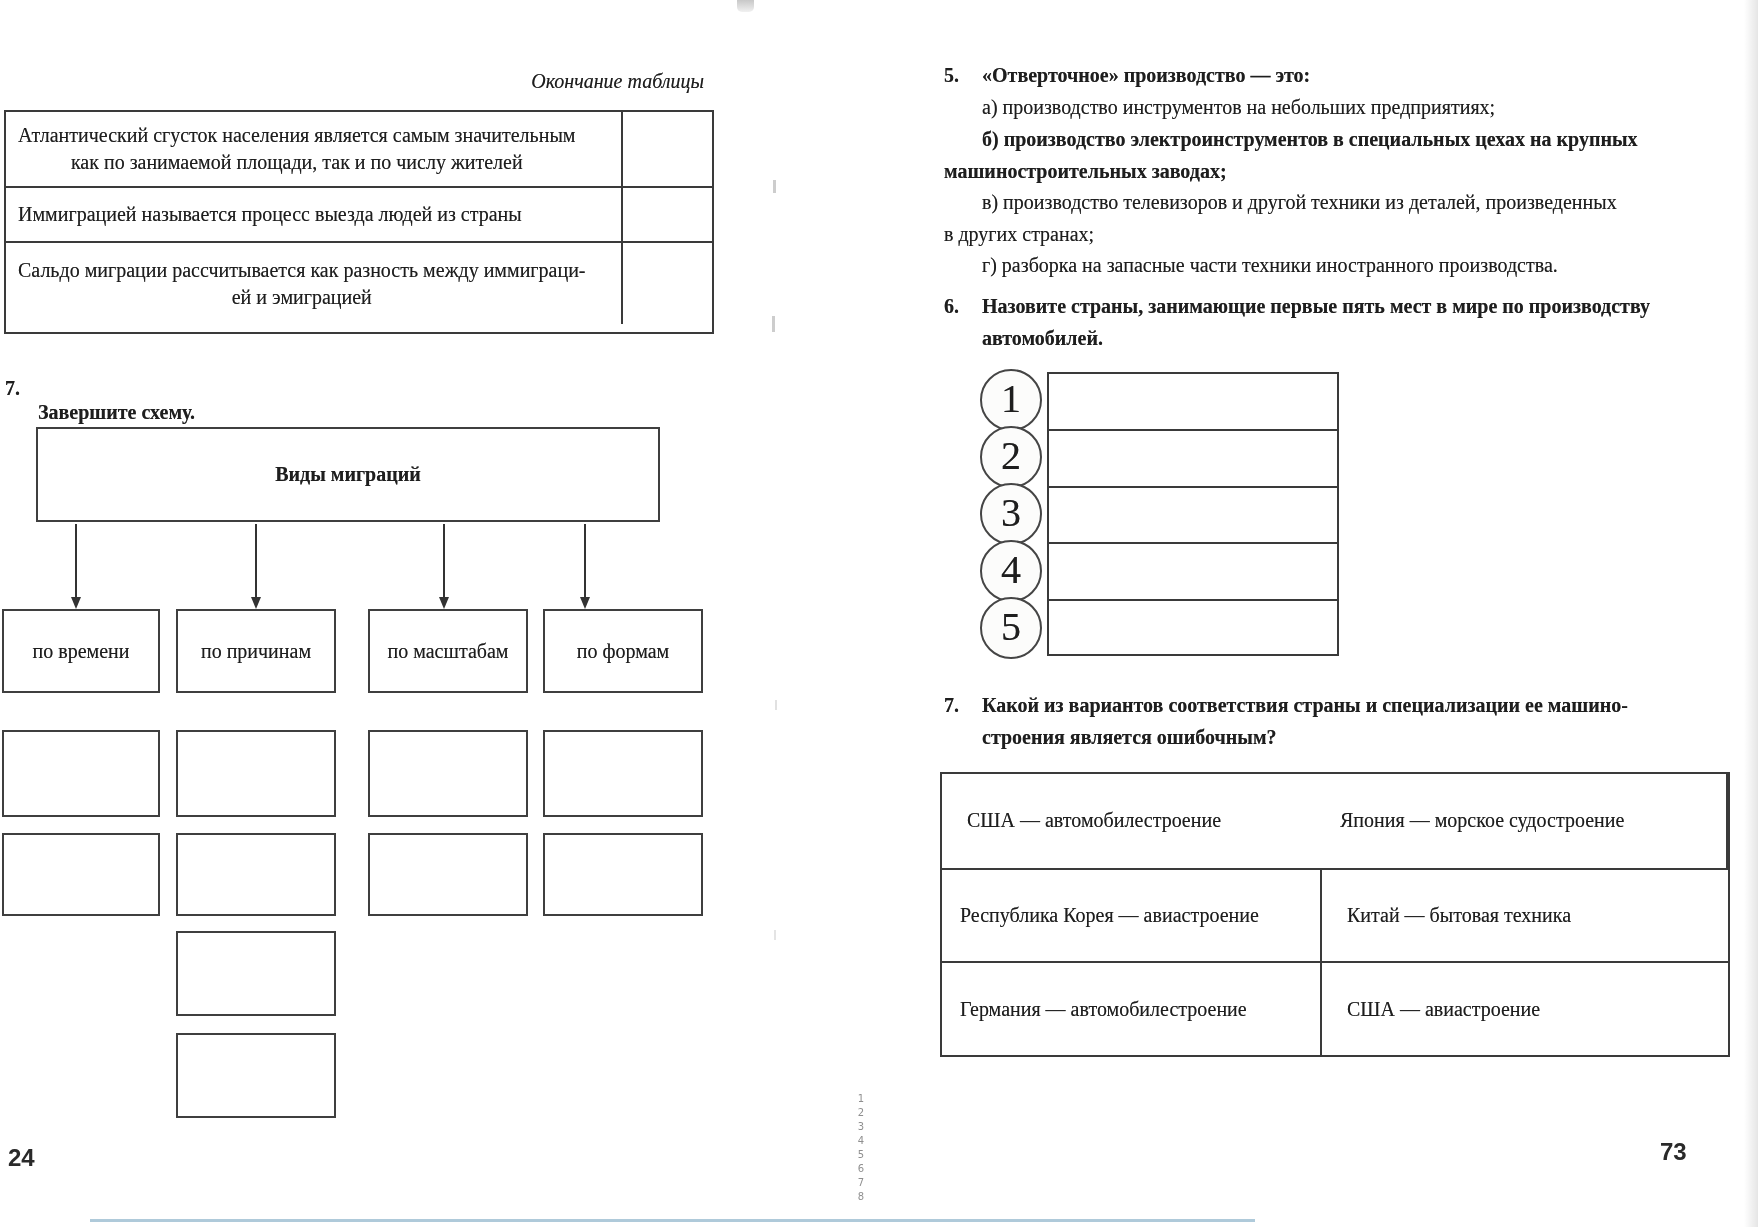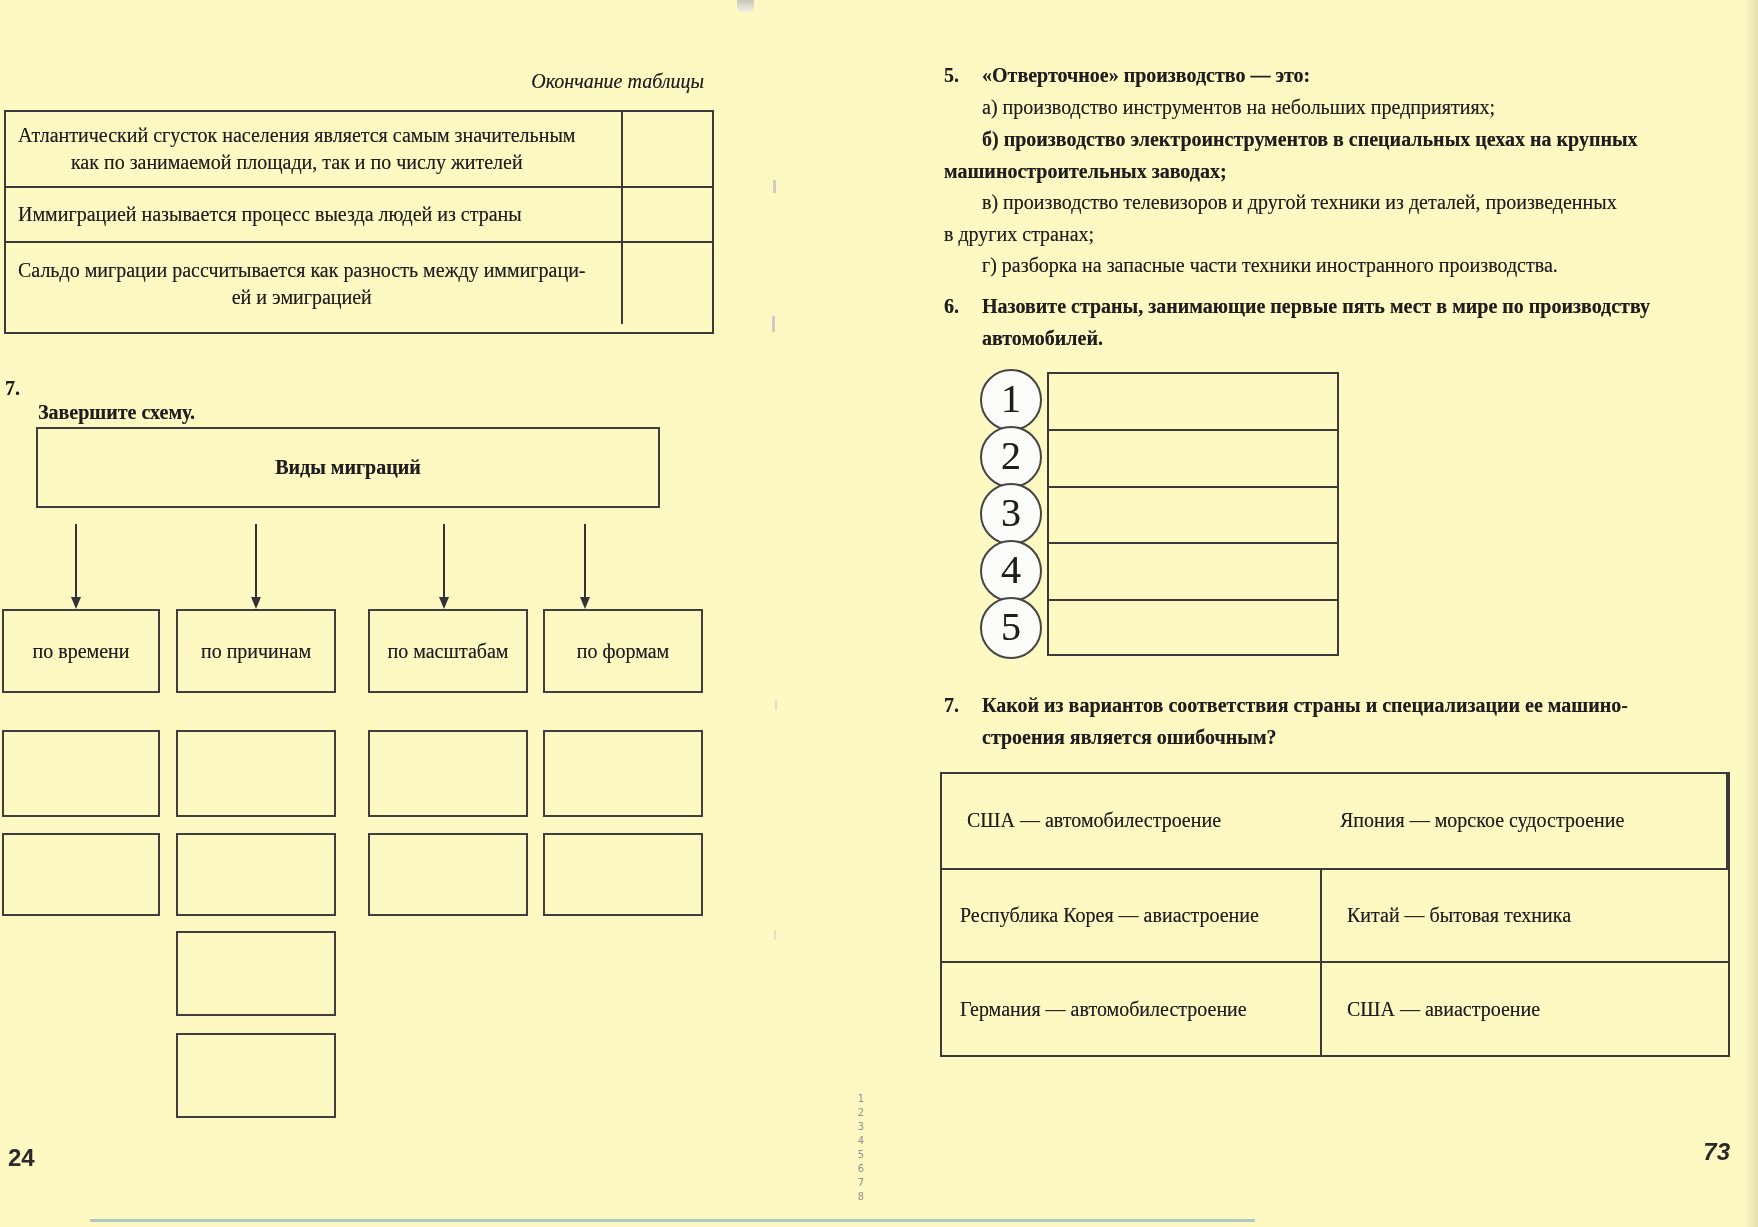--- a/index.html
+++ b/index.html
@@ -1,18 +1,18 @@
 <!DOCTYPE html>
 <html><head>
 <meta charset="utf-8">
 <style>
   html,body{margin:0;padding:0;background:#e9e9e9;}
   .canvas{
     position:relative;width:1758px;height:1227px;margin:0 auto;
-    background:#fef9c3;overflow:hidden;
+    background:#ffffff;overflow:hidden;
     font-family:"Liberation Serif","DejaVu Serif",serif;
     color:#1e1e1e;
   }
   .abs{position:absolute;}
   .scan{text-shadow:0 0 .5px rgba(25,25,25,.55);}
   .italic{font-style:italic;}
   .bold{font-weight:bold;}
   .pre{white-space:pre-line;}
   .body-text{font-size:20px;line-height:27px;}
   .rp-text{font-size:20px;line-height:31.5px;}
@@ -84,21 +84,21 @@
       <div class="lrow" style="height:83px;">
         <div class="lcell-text scan body-text pre">Сальдо миграции рассчитывается как разность между иммиграци-
 ей и эмиграцией</div>
         <div class="lcell-ans"></div>
       </div>
     </div>
 
     <div class="abs scan bold" style="left:5px;top:377px;font-size:20px;">7.</div>
     <div class="abs scan bold" style="left:38px;top:377px;font-size:20px;margin-top:24px;">Завершите схему.</div>
 
-    <div class="abs sbox sbox-label scan bold" style="left:36px;top:427px;width:624px;height:81px;font-size:20px;">Виды миграций</div>
+    <div class="abs sbox sbox-label scan bold" style="left:36px;top:427px;width:624px;height:95px;font-size:20px;">Виды миграций</div>
 
     <div class="abs arrow-line" style="left:75px;top:524px;height:73px;"></div>
     <div class="abs arrow-line" style="left:255px;top:524px;height:73px;"></div>
     <div class="abs arrow-line" style="left:443px;top:524px;height:73px;"></div>
     <div class="abs arrow-line" style="left:584px;top:524px;height:73px;"></div>
 
     <div class="abs sbox sbox-label scan" style="left:2px;top:609px;width:158px;height:84px;font-size:20px;">по времени</div>
     <div class="abs sbox sbox-label scan" style="left:176px;top:609px;width:160px;height:84px;font-size:20px;">по причинам</div>
     <div class="abs sbox sbox-label scan" style="left:368px;top:609px;width:160px;height:84px;font-size:20px;">по масштабам</div>
     <div class="abs sbox sbox-label scan" style="left:543px;top:609px;width:160px;height:84px;font-size:20px;">по формам</div>
@@ -159,21 +159,21 @@
 
     <div class="abs q7table">
       <div class="q7cell c1 r0 scan">США — автомобилестроение</div>
       <div class="q7cell c0 r0 scan">Япония — морское судостроение</div>
       <div class="q7cell c0 r1 scan">Республика Корея — авиастроение</div>
       <div class="q7cell c1 r1 scan">Китай — бытовая техника</div>
       <div class="q7cell c0 r2 scan">Германия — автомобилестроение</div>
       <div class="q7cell c1 r2 scan">США — авиастроение</div>
     </div>
 
-    <div class="abs pagenum" style="left:1660px;top:1138px;width:70px;text-align:right;font-style:italic;">73</div>
+    <div class="abs pagenum" style="left:1660px;top:1138px;width:70px;text-align:left;">73</div>
   </section>
 
   <div class="abs notch" style="left:737px;top:0;width:17px;height:12px;"></div>
   <div class="abs dash" style="left:773px;top:180px;width:3px;height:13px;"></div>
   <div class="abs dash" style="left:772px;top:316px;width:3px;height:16px;"></div>
   <div class="abs dash" style="left:775px;top:700px;width:2px;height:10px;opacity:.5;"></div>
   <div class="abs dash" style="left:774px;top:930px;width:2px;height:10px;opacity:.45;"></div>
 
   <div class="abs collation" style="left:853px;top:1092px;width:16px;">1
 2

